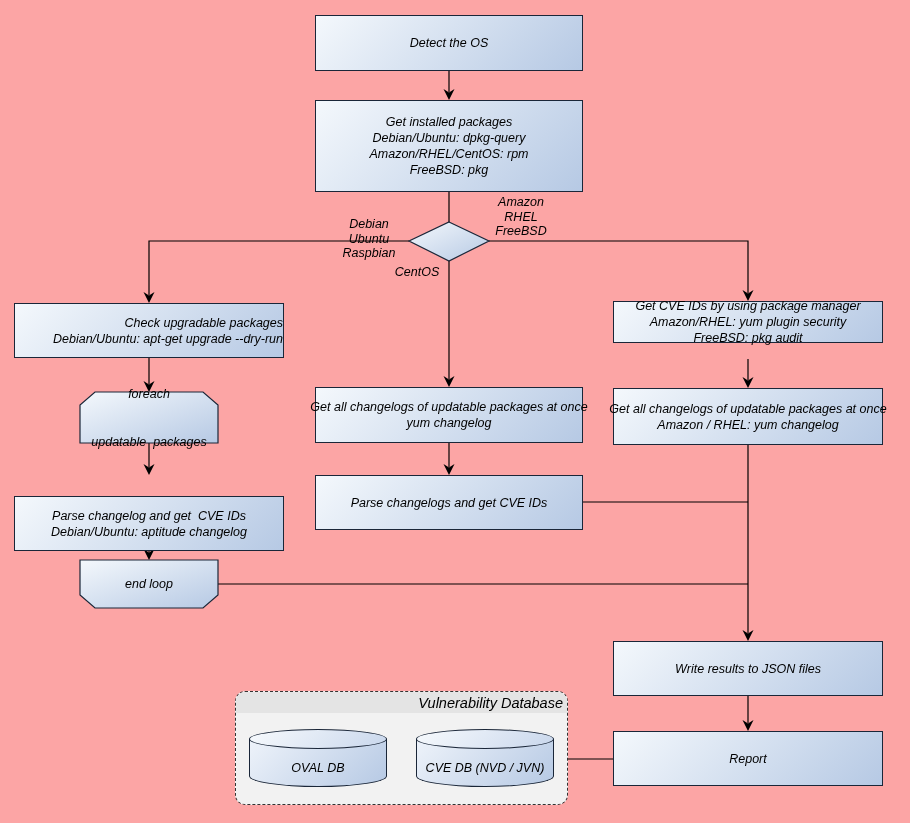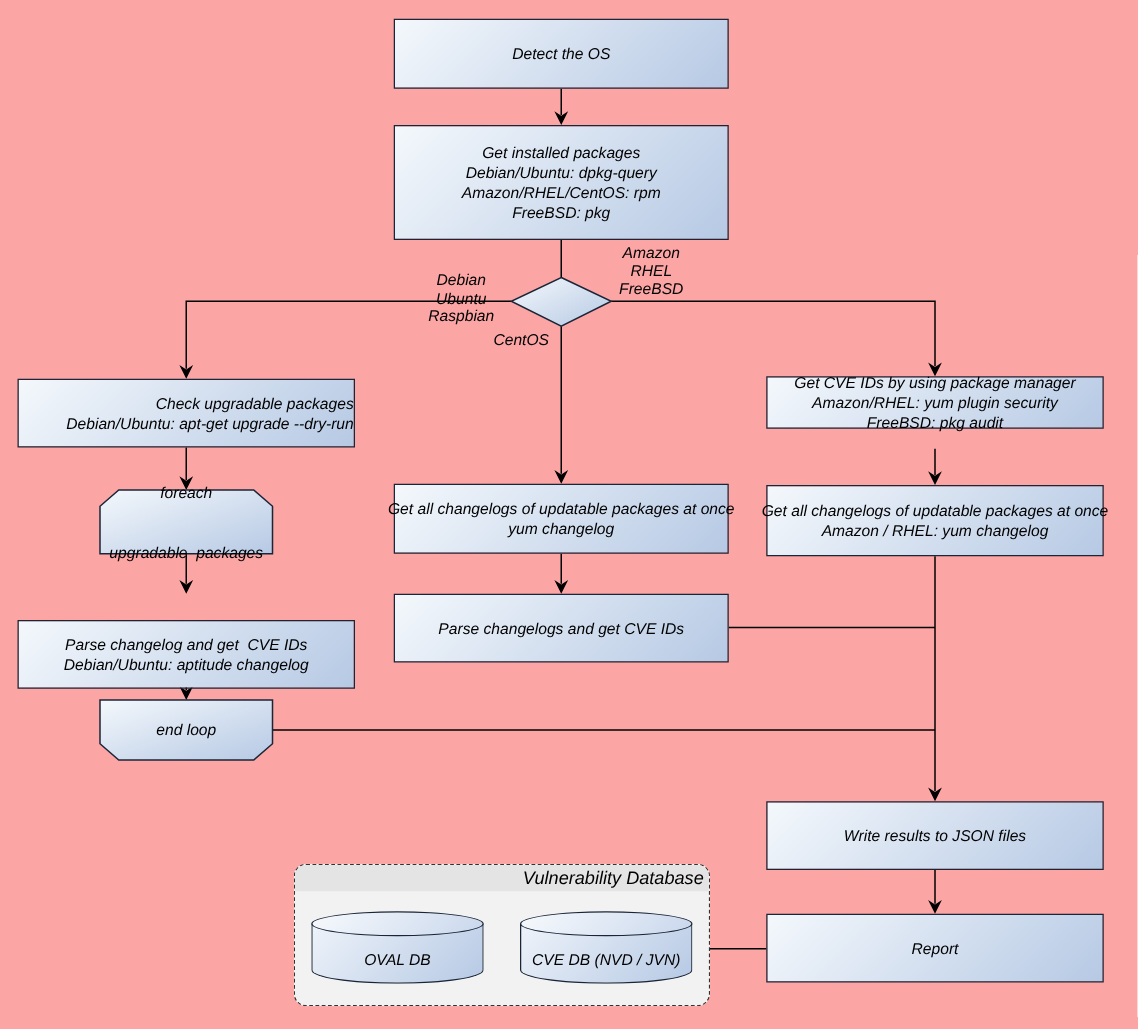--- a/index.html
+++ b/index.html
@@ -153,21 +153,21 @@
     <div class="line">CentOS</div>
   </div>
 
   <div class="node" style="left:14px;top:303px;width:270px;height:55px;align-items:flex-end;">
     <div class="line">Check upgradable packages</div>
     <div class="line">Debian/Ubuntu: apt-get upgrade --dry-run</div>
   </div>
 
   <div class="shape-label" style="left:80px;top:392px;width:138px;height:51px;">
     <div class="line">foreach</div>
-    <div class="line">upgradable  packages</div>
+    <div class="line">updatable  packages</div>
   </div>
 
   <div class="node" style="left:14px;top:475px;width:270px;height:55px;margin-top:21px;">
     <div class="line">Parse changelog and get  CVE IDs</div>
     <div class="line">Debian/Ubuntu: aptitude changelog</div>
   </div>
 
   <div class="shape-label" style="left:80px;top:560px;width:138px;height:48px;">
     <div class="line">end loop</div>
   </div>

